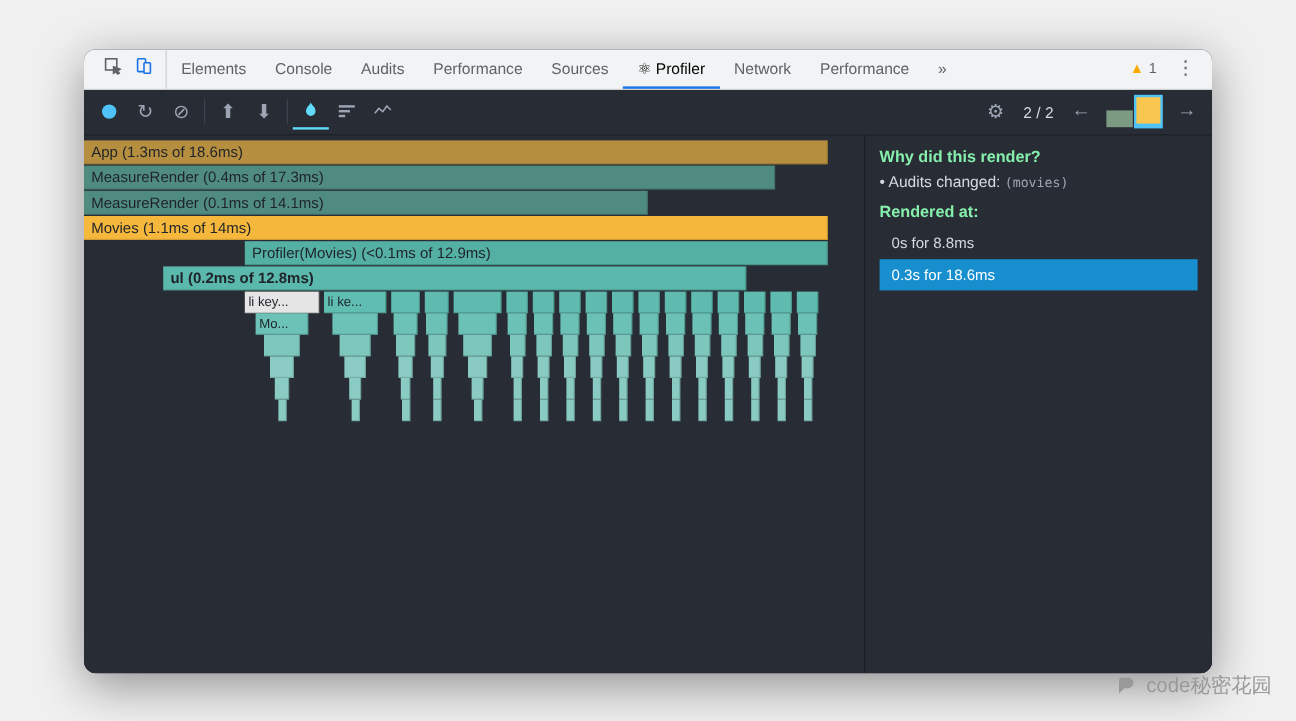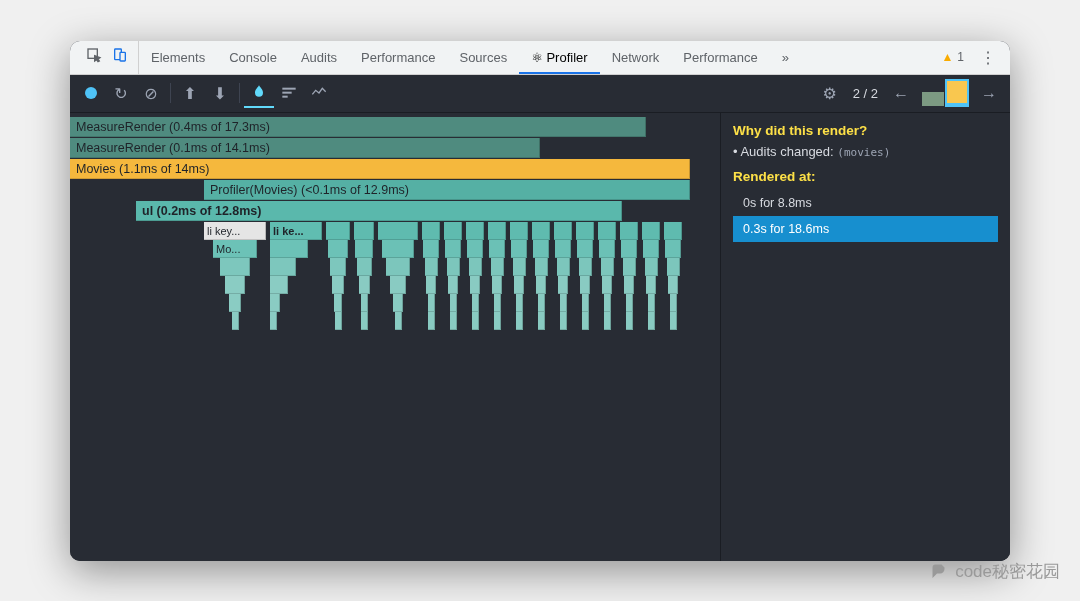--- a/index.html
+++ b/index.html
@@ -31,21 +31,21 @@
 .commit-chart { display: flex; align-items: flex-end; gap: 2px; height: 26px; margin: 0 6px; }
 .commit-bar { width: 22px; }
 .commit-bar.b1 { height: 14px; background: #7c9a82; }
 .commit-bar.b2 { height: 26px; background: #f9c74f; outline: 2px solid #4fc3f7; outline-offset: -1px; border-bottom: 3px solid #4fc3f7; }
 .main { flex: 1; display: flex; background: #282c34; overflow: hidden; }
 .flame-panel { flex: 1; display: flex; flex-direction: column; padding: 4px 0; overflow: hidden; }
 .flame-row { height: 21px; display: flex; }
 .flame-bar { height: 20px; padding: 0 6px; font-size: 12.5px; line-height: 20px; color: #1f2329; white-space: nowrap; overflow: hidden; text-overflow: ellipsis; border-right: 1px solid rgba(0,0,0,0.2); border-bottom: 1px solid rgba(0,0,0,0.15); }
 .side-panel { width: 290px; background: #282c34; border-left: 1px solid #1a1d23; display: flex; flex-direction: column; }
 .side-body { padding: 10px 12px; color: #d7dae0; font-size: 13px; }
-.side-body h4 { font-size: 13.5px; margin-bottom: 6px; color: #fde047; font-weight: 600; }
+.side-body h4 { font-size: 13.5px; margin-bottom: 6px; color: #86efac; font-weight: 600; }
 .side-body .propitem { margin-bottom: 10px; }
 .mono { font-family: monospace; font-size: 11px; color: #9da5b4; }
 .render-item { padding: 6px 10px; font-size: 12.5px; cursor: pointer; }
 .render-item.sel { background: #178fcf; color: #fff; }
 .watermark { position: fixed; bottom: 18px; right: 20px; color: #999; font-size: 17px; display: flex; align-items: center; gap: 4px; }
 .svg-icon { width: 16px; height: 16px; }
 .li-stack { display: flex; flex-direction: column; }
 .li-stack .flame-bar { height: 18px; line-height: 18px; }
 </style>
 </head>
@@ -124,20 +124,23 @@
       <div class="commit-bar b1"></div>
       <div class="commit-bar b2"></div>
     </div>
     <div class="tb-btn">→</div>
   </div>
 
   <div class="main">
     <div class="flame-panel">
       <div id="flame-root" style="position:relative">
           <div class="flame-row" style="padding-left: 0px;">
+            <div class="flame-bar" style="background: rgb(181, 143, 63); width: 620px;">App (1.3ms of 18.6ms)</div>
+          </div>
+          <div class="flame-row" style="padding-left: 0px;">
             <div class="flame-bar" style="background: rgb(79, 139, 127); width: 576px;">MeasureRender (0.4ms of 17.3ms)</div>
           </div>
           <div class="flame-row" style="padding-left: 0px;">
             <div class="flame-bar" style="background: rgb(79, 139, 127); width: 470px;">MeasureRender (0.1ms of 14.1ms)</div>
           </div>
           <div class="flame-row" style="padding-left: 0px;">
             <div class="flame-bar" style="background: rgb(245, 184, 61); width: 620px;">Movies (1.1ms of 14ms)</div>
           </div>
           <div class="flame-row" style="padding-left: 134px;">
             <div class="flame-bar" style="background: rgb(85, 176, 164); width: 486px;">Profiler(Movies) (&lt;0.1ms of 12.9ms)</div>
@@ -147,21 +150,21 @@
           </div>
           <div style="display: flex; position: relative; height: 150px;">
             <div class="li-stack" style="position: absolute; left: 134px; align-items: center;">
               <div class="flame-bar" style="width: 62px; background: #e5e5e5; font-size: 11px; padding: 0px 3px;">li key...</div>
               <div class="flame-bar" style="width: 44px; background: rgb(108, 194, 183); font-size: 11px; padding: 0px 3px;">Mo...</div>
               <div class="flame-bar" style="width: 30px; background: rgb(125, 199, 189); font-size: 11px; padding: 0px 3px;"></div>
               <div class="flame-bar" style="width: 20px; background: rgb(138, 204, 195); font-size: 11px; padding: 0px 3px;"></div>
               <div class="flame-bar" style="width: 12px; background: rgb(138, 204, 195); font-size: 11px; padding: 0px 3px;"></div>
               <div class="flame-bar" style="width: 6px; background: rgb(138, 204, 195); font-size: 11px; padding: 0px 3px;"></div>
             </div>
-            <div class="li-stack" style="position: absolute; left: 200px;  font-weight: bold;">
+            <div class="li-stack" style="position: absolute; left: 200px; align-items: center;">
               <div class="flame-bar" style="width: 52px; background: rgb(96, 189, 177); font-size: 11px; padding: 0px 3px;">li ke...</div>
               <div class="flame-bar" style="width: 38px; background: rgb(108, 194, 183); font-size: 11px; padding: 0px 3px;"></div>
               <div class="flame-bar" style="width: 26px; background: rgb(125, 199, 189); font-size: 11px; padding: 0px 3px;"></div>
               <div class="flame-bar" style="width: 18px; background: rgb(138, 204, 195); font-size: 11px; padding: 0px 3px;"></div>
               <div class="flame-bar" style="width: 10px; background: rgb(138, 204, 195); font-size: 11px; padding: 0px 3px;"></div>
               <div class="flame-bar" style="width: 5px; background: rgb(138, 204, 195); font-size: 11px; padding: 0px 3px;"></div>
             </div>
             <div class="li-stack" style="position: absolute; left: 256px; align-items: center;">
               <div class="flame-bar" style="width: 24px; background: rgb(96, 189, 177); font-size: 11px; padding: 0px 3px;"></div>
               <div class="flame-bar" style="width: 20px; background: rgb(108, 194, 183); font-size: 11px; padding: 0px 3px;"></div>

